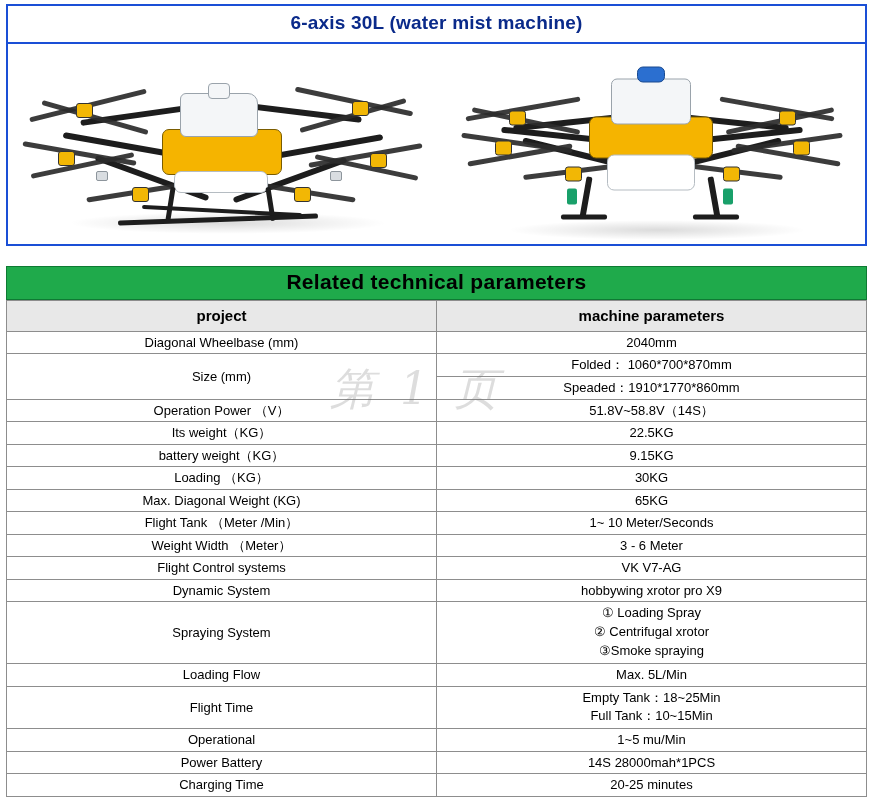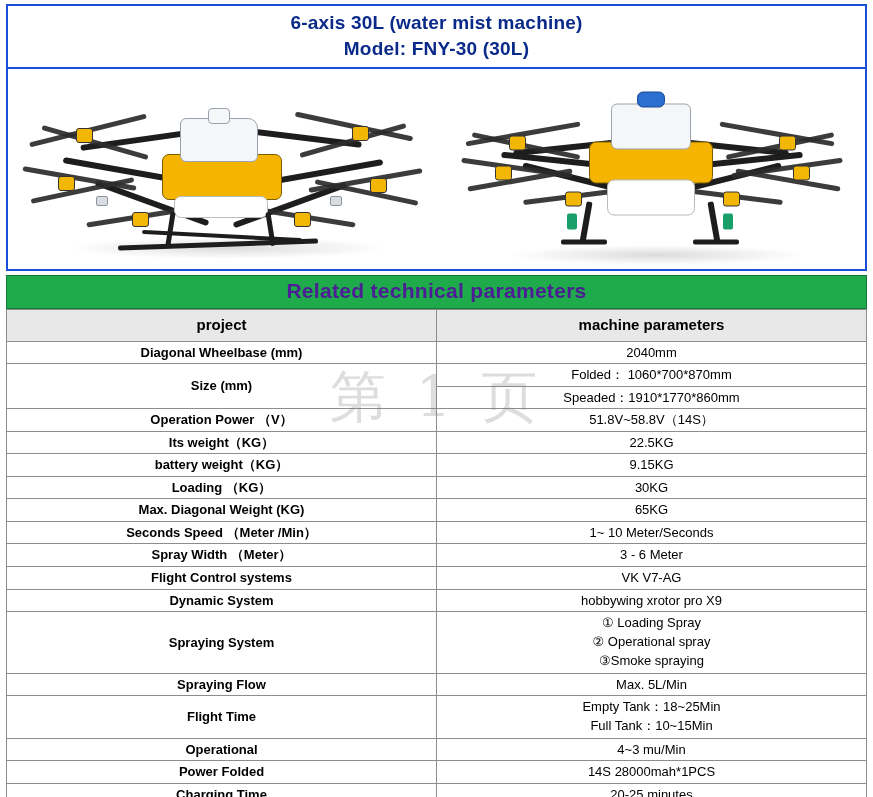--- a/index.html
+++ b/index.html
@@ -112,25 +112,25 @@
     border-radius: 2px;
   }
   .shadow {
     position: absolute;
     background: radial-gradient(ellipse at center, rgba(0,0,0,.14) 0%, rgba(0,0,0,0) 70%);
     border-radius: 50%;
   }
 
   
   .banner {
-    margin-top: 4px;
+    margin-top: 20px;
     background: #1faa4b;
     border: 1px solid #0e7a33;
     text-align: center;
-    color: #4c1d95;
+    color: #000000;
     font-size: 21px;
     font-weight: bold;
     padding: 3px 0 5px 0;
     letter-spacing: .3px;
   }
 
   
   table.spec {
     width: 100%;
     border-collapse: collapse;
@@ -143,47 +143,47 @@
     vertical-align: middle;
     padding: 2px 4px;
     line-height: 1.35;
   }
   table.spec th {
     background: #e8e8e8;
     font-size: 15px;
     font-weight: bold;
     padding: 5px 20px;
   }
-  td.label { width: 440px; font-weight: bold; }
+  td.label { width: 440px; }
   .sub-list {
     display: block;
     line-height: 1.45;
   }
 
   
   .watermark {
     position: absolute;
     left: 330px;
     top: 360px;
-    font-size: 56px;
+    font-size: 44px;
     color: rgba(120,120,120,.25);
     font-family: "DejaVu Serif", serif;
     pointer-events: none;
     letter-spacing: 6px;
     white-space: nowrap;
+    font-style: italic;
   }
 </style>
 </head>
 <body>
 
 <div class="page">
 
   <div class="title-box">
     <div class="title-line">6-axis 30L (water mist machine)</div>
-    <div class="title-line">Model: FNY-30 (30L)</div>
   </div>
 
   <div class="photo-box">
 
     <div class="photo-cell">
       <div class="shadow" style="left:60px; top:168px; width:320px; height:22px;"></div>
       <div class="drone" style="width:400px;height:170px;">
 
         <div class="arm" style="left:58px; top:52px; width:130px; height:6px; transform:rotate(-8deg);"></div>
         <div class="arm" style="left:210px; top:50px; width:130px; height:6px; transform:rotate(7deg);"></div>
@@ -303,60 +303,60 @@
       </tr>
       <tr>
         <td class="label">Loading （KG）</td>
         <td>30KG</td>
       </tr>
       <tr>
         <td class="label">Max. Diagonal Weight (KG)</td>
         <td>65KG</td>
       </tr>
       <tr>
-        <td class="label">Seconds Speed （Meter /Min）</td>
+        <td class="label">Flight Tank （Meter /Min）</td>
         <td>1~ 10 Meter/Seconds</td>
       </tr>
       <tr>
-        <td class="label">Spray Width （Meter）</td>
+        <td class="label">Weight Width （Meter）</td>
         <td>3 - 6 Meter</td>
       </tr>
       <tr>
         <td class="label">Flight Control systems</td>
         <td>VK V7-AG</td>
       </tr>
       <tr>
         <td class="label">Dynamic System</td>
         <td>hobbywing xrotor pro  X9</td>
       </tr>
       <tr>
         <td class="label">Spraying System</td>
         <td>
           <span class="sub-list">①  Loading Spray</span>
-          <span class="sub-list">②  Operational spray</span>
+          <span class="sub-list">②  Centrifugal xrotor</span>
           <span class="sub-list">③Smoke spraying</span>
         </td>
       </tr>
       <tr>
-        <td class="label">Spraying Flow</td>
+        <td class="label">Loading Flow</td>
         <td>Max. 5L/Min</td>
       </tr>
       <tr>
         <td class="label">Flight Time</td>
         <td>
           <span class="sub-list">Empty Tank：18~25Min</span>
           <span class="sub-list">Full Tank：10~15Min</span>
         </td>
       </tr>
       <tr>
         <td class="label">Operational</td>
-        <td>4~3 mu/Min</td>
-      </tr>
-      <tr>
-        <td class="label">Power Folded</td>
+        <td>1~5 mu/Min</td>
+      </tr>
+      <tr>
+        <td class="label">Power Battery</td>
         <td>14S 28000mah*1PCS</td>
       </tr>
       <tr>
         <td class="label">Charging Time</td>
         <td>20-25 minutes</td>
       </tr>
 
     </tbody>
   </table>
 

